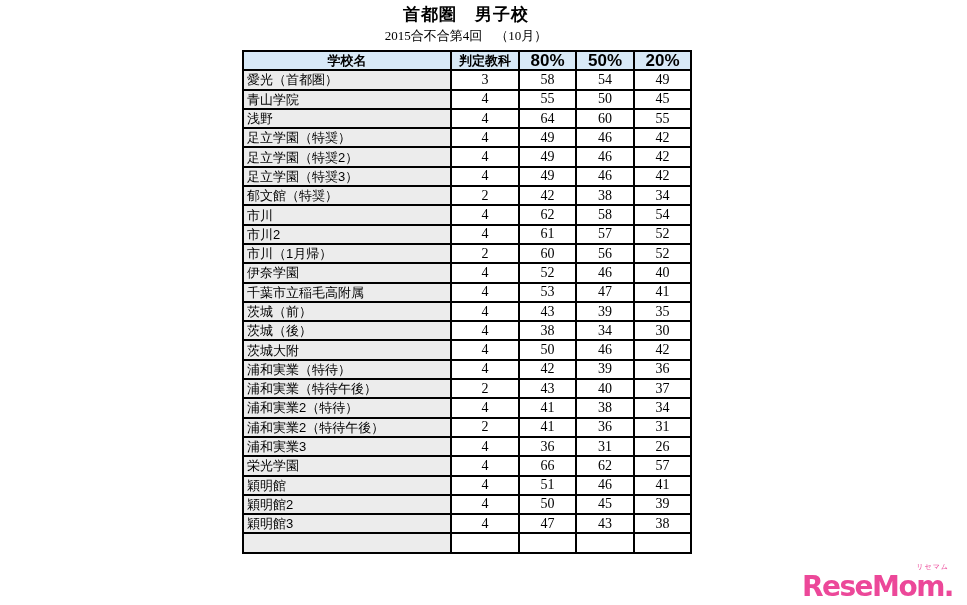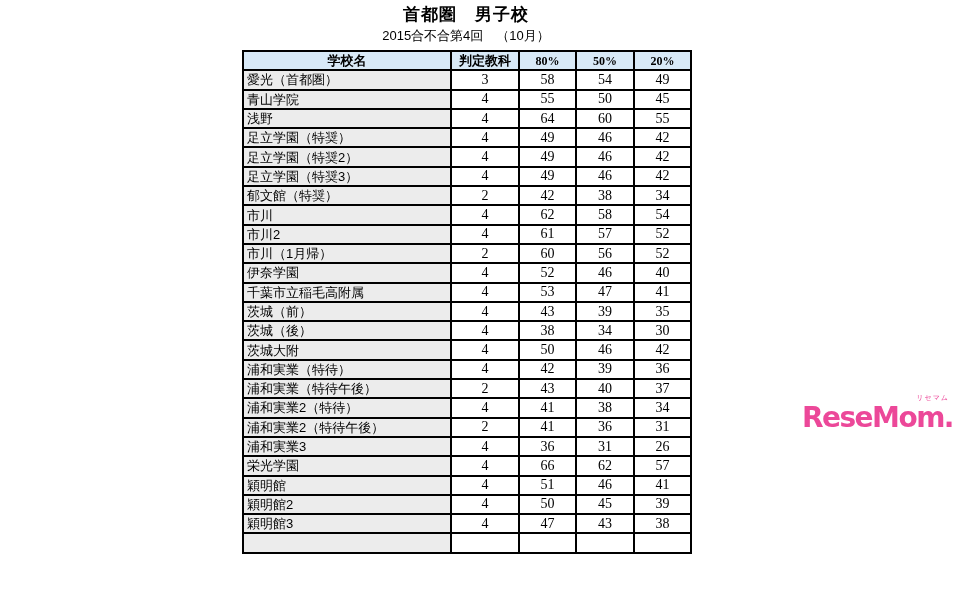--- a/index.html
+++ b/index.html
@@ -3,33 +3,33 @@
 <meta charset="utf-8">
 <style>
   * { margin: 0; padding: 0; box-sizing: border-box; }
   html, body {
     width: 967px; height: 605px;
     background: #ffffff;
     overflow: hidden;
     font-family: "Liberation Sans", "DejaVu Sans", sans-serif;
     color: #000;
   }
-  .stage { position: relative; width: 967px; height: 436px; }
+  .stage { position: relative; width: 967px; height: 605px; }
 
   .title {
     position: absolute; left: 242px; top: 3px; width: 448px;
     text-align: center;
     font-size: 17px; font-weight: bold;
     letter-spacing: 1px;
   }
   .subtitle {
     position: absolute; left: 242px; top: 27px; width: 448px;
     text-align: center;
     font-size: 13px;
-    font-family: Liberation Sans, sans-serif;
+    font-family: Liberation Serif, serif;
   }
 
   table.score-table {
     position: absolute; left: 242px; top: 50px;
     width: 448px;
     border-collapse: collapse;
     table-layout: fixed;
     border-radius: 20px;
   }
   .score-table col.c1 { width: 208px; }
@@ -45,22 +45,22 @@
     line-height: 1;
     overflow: hidden;
     white-space: nowrap;
   }
   .score-table th {
     background: #d8e9f7;
     font-weight: bold;
     text-align: center;
   }
   .score-table th.pct {
-    font-family: Liberation Serif, serif;
-    font-size: 12px;
+    font-family: Liberation Sans, sans-serif;
+    font-size: 17px;
     margin-top: 32px;
   }
   td.c-school {
     background: #ececec;
     text-align: left;
     padding-left: 3px;
   }
   td.c-num {
     background: #ffffff;
     text-align: center;

